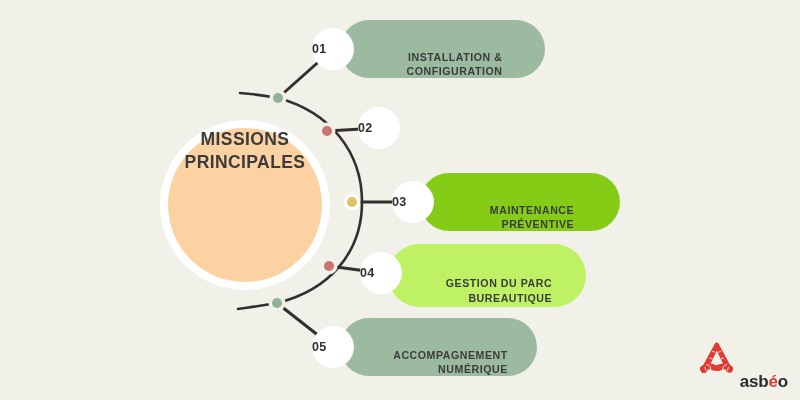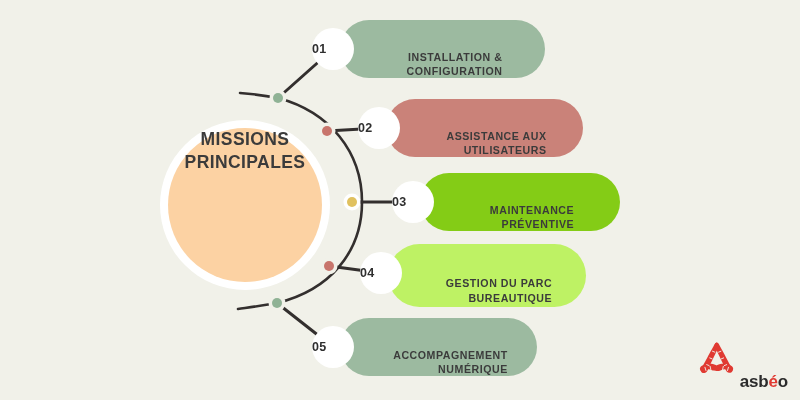--- a/index.html
+++ b/index.html
@@ -170,24 +170,20 @@
       <circle class="arc-dot" cx="327" cy="131" r="5" fill="#c8756c"></circle>
       <circle class="arc-dot" cx="352" cy="202" r="5" fill="#e0c15f"></circle>
       <circle class="arc-dot" cx="329" cy="266" r="5" fill="#c8756c"></circle>
       <circle class="arc-dot" cx="277" cy="303" r="5" fill="#8fb295"></circle>
     </g>
   </svg>
 
   <div class="pill" id="pill-1" style="left: 340px; top: 20px; width: 205px; height: 58px; background: rgb(156, 186, 160);">
     <div class="pill-label">INSTALLATION &amp;
 CONFIGURATION</div>
-  </div>
-  <div class="pill" id="pill-2" style="left: 386px; top: 99px; width: 197px; height: 58px; background: rgb(202, 130, 121);">
-    <div class="pill-label">ASSISTANCE AUX
-UTILISATEURS</div>
   </div>
   <div class="pill" id="pill-3" style="left: 420px; top: 173px; width: 200px; height: 58px; background: #84cc16;">
     <div class="pill-label">MAINTENANCE
 PRÉVENTIVE</div>
   </div>
   <div class="pill" id="pill-4" style="left: 388px; top: 244px; width: 198px; height: 63px; background: #bef264;">
     <div class="pill-label">GESTION DU PARC
 BUREAUTIQUE</div>
   </div>
   <div class="pill" id="pill-5" style="left: 340px; top: 318px; width: 197px; height: 58px; background: rgb(156, 186, 160);">

